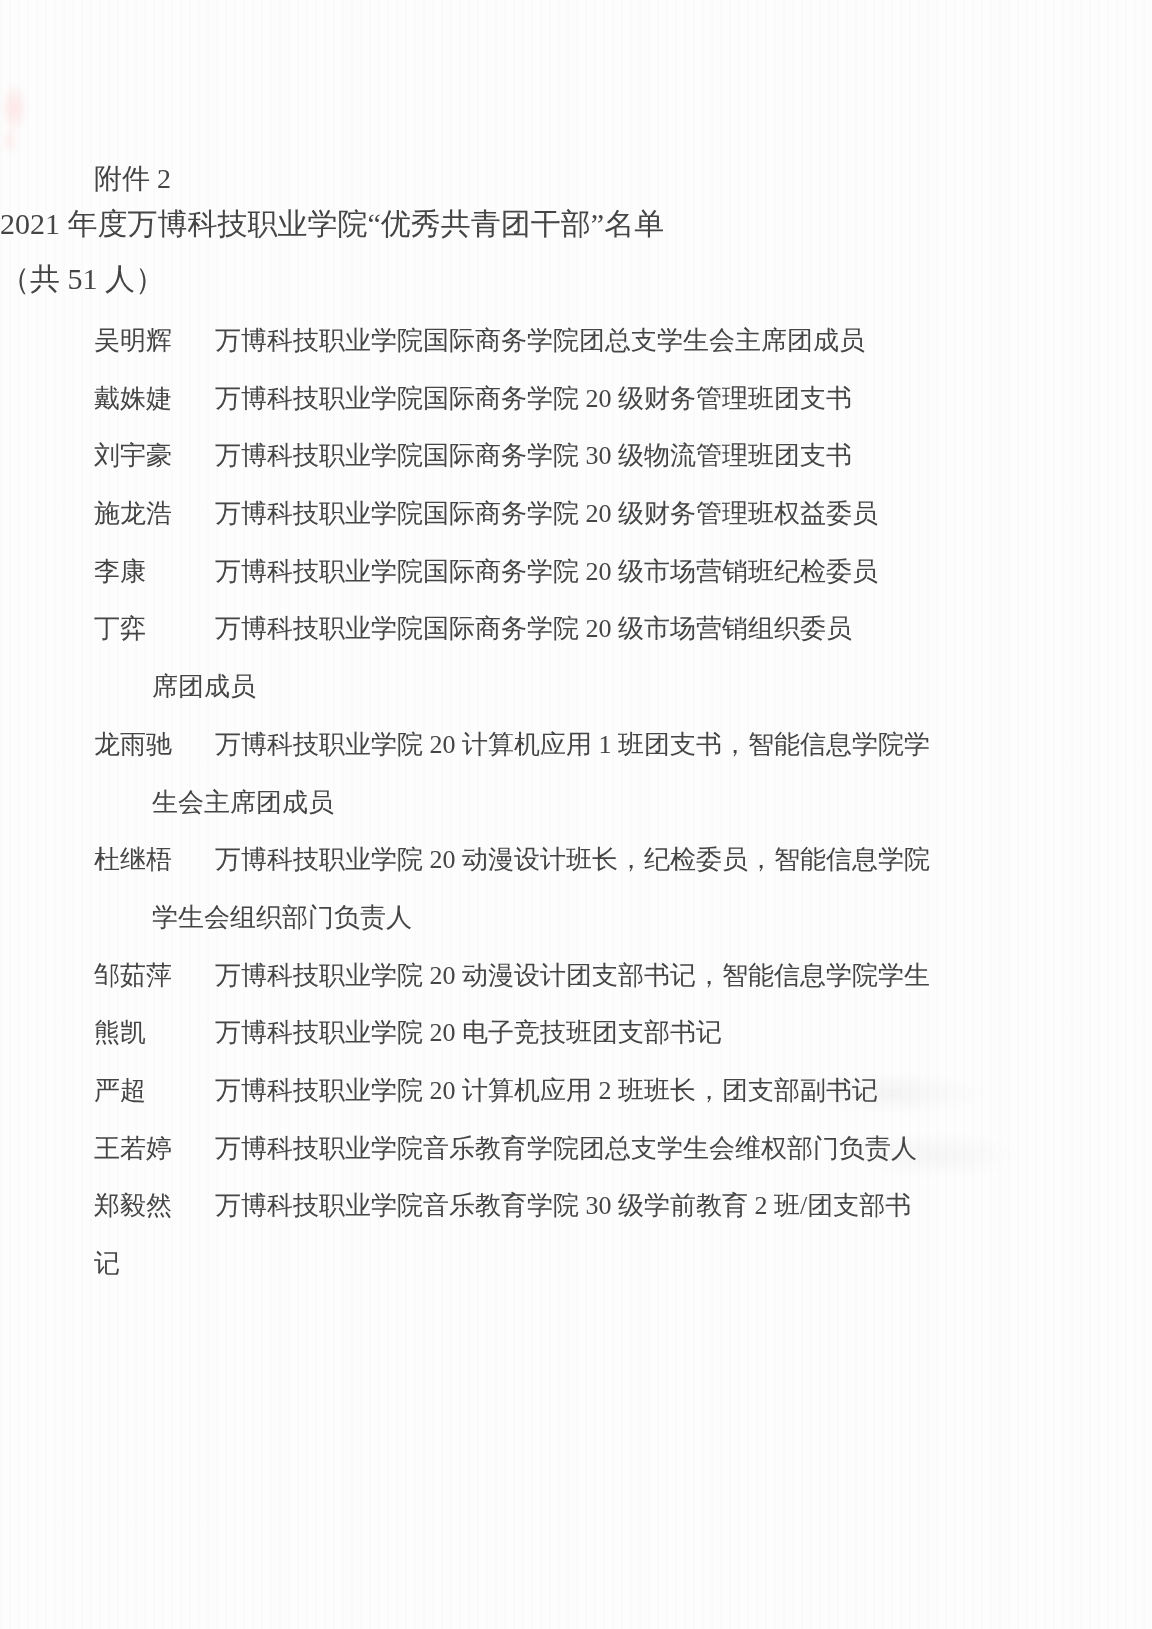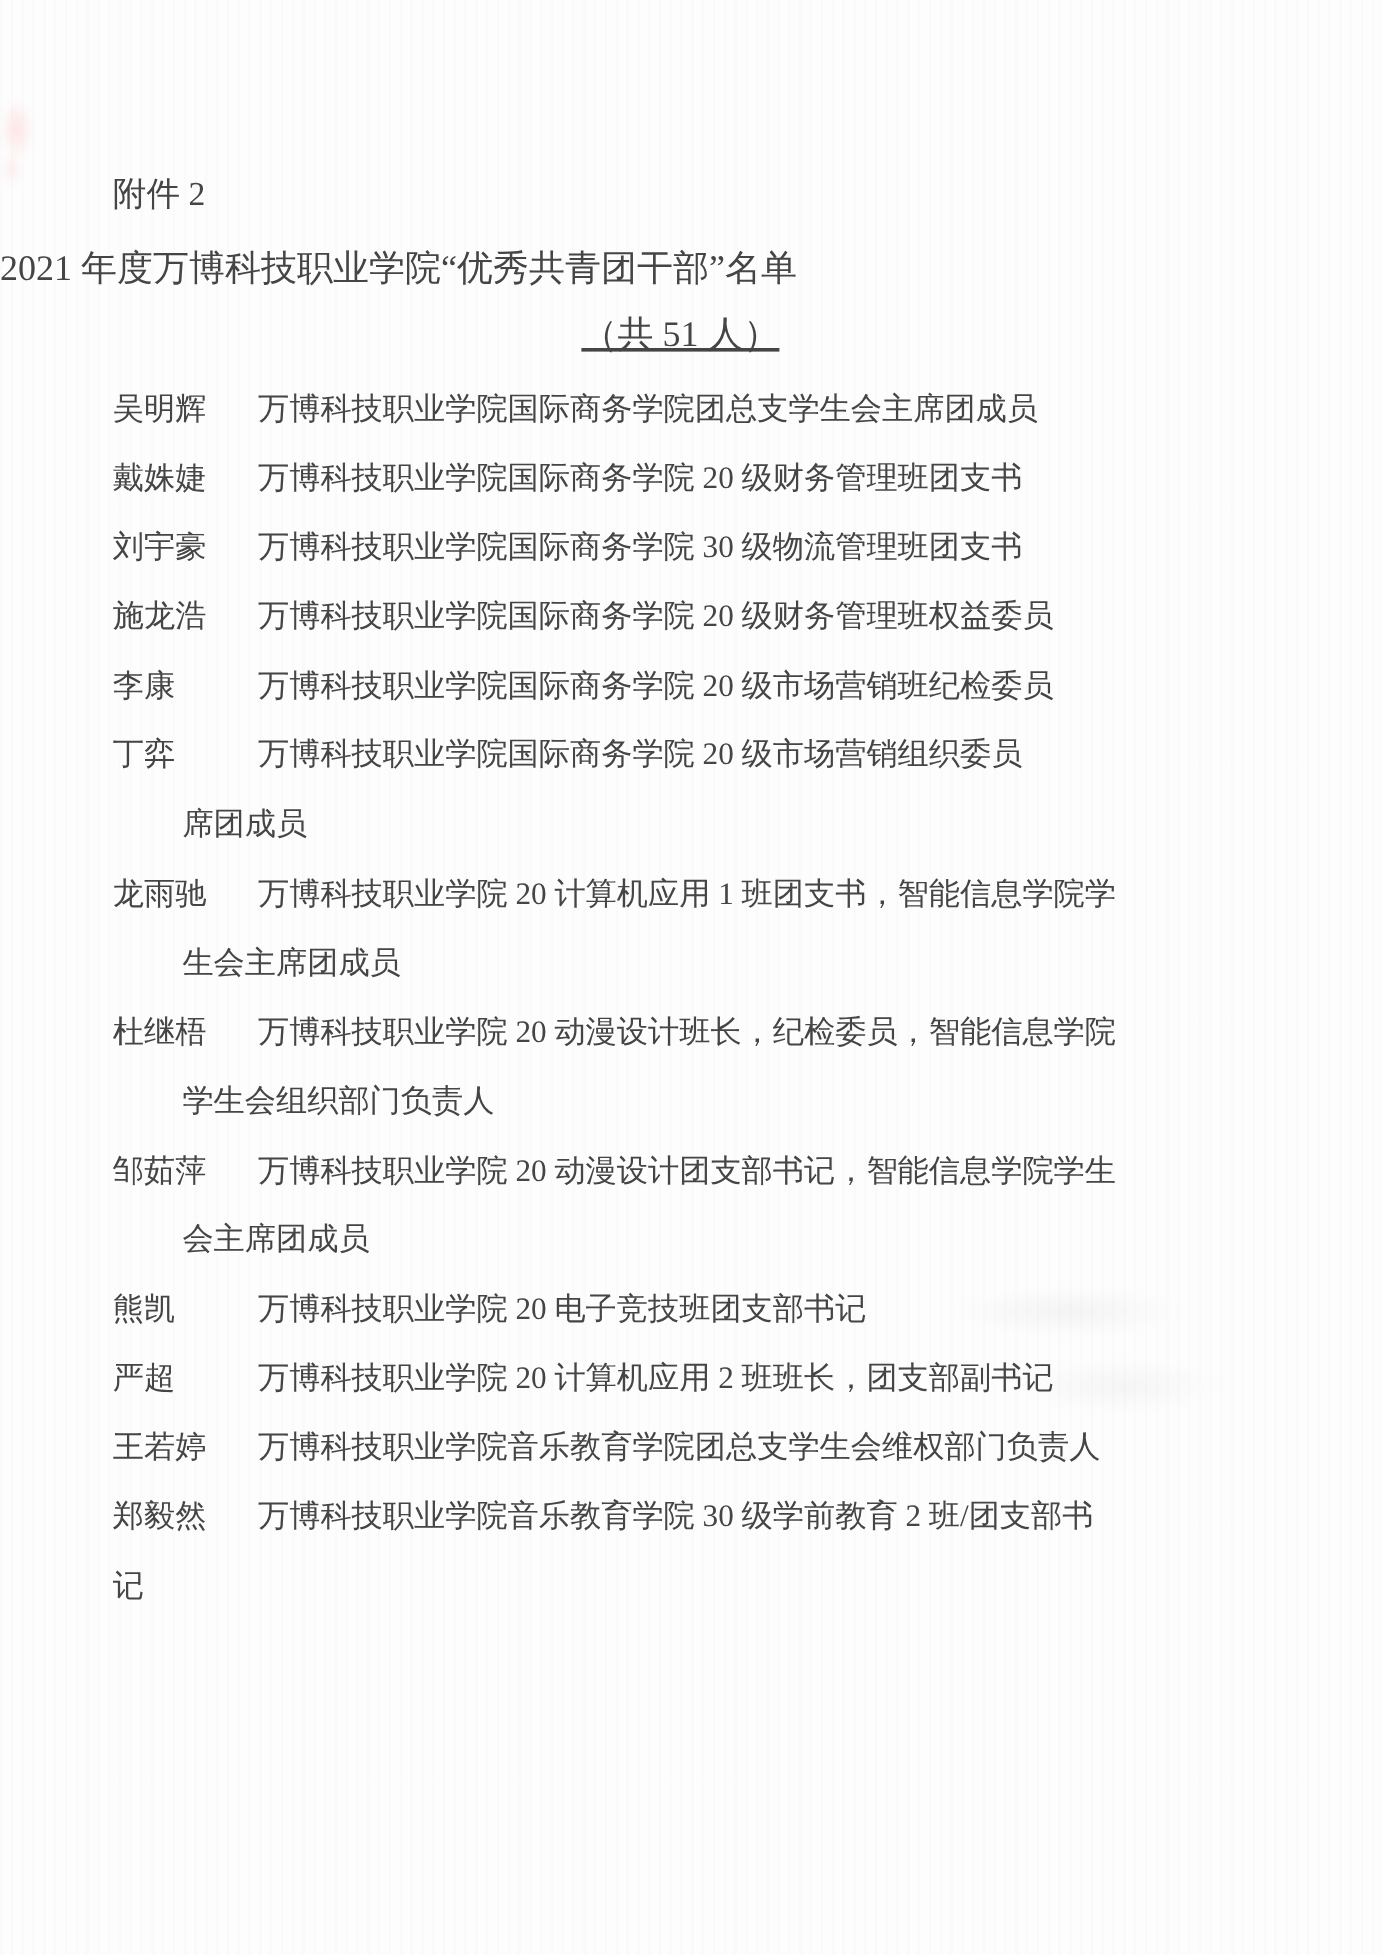--- a/index.html
+++ b/index.html
@@ -37,46 +37,44 @@
     background: radial-gradient(closest-side, rgba(120,120,120,0.07), transparent);
   }
   .smudge-gray-2 {
     left: 850px; top: 1132px; width: 170px; height: 46px;
     background: radial-gradient(closest-side, rgba(120,120,120,0.06), transparent);
   }
 
   .attachment {
     position: absolute;
     left: 94px;
-    top: 146px;
+    top: 162px;
     font-size: 28px;
     line-height: 34px;
     white-space: nowrap;
     text-align: right;
   }
   .title {
     position: absolute;
     top: 205px;
     left: 0;
     width: 1110px;
     text-align: left;
     font-size: 30px;
     line-height: 38px;
     white-space: nowrap;
   }
   .subtitle {
     position: absolute;
     top: 260px;
     left: 0;
     width: 1134px;
-    text-align: center;
     font-size: 30px;
     line-height: 38px;
     white-space: nowrap;
-    text-decoration: underline;
   }
   .roster {
     position: absolute;
     left: 94px;
     top: 312px;
     font-size: 26px;
   }
   .row {
     height: 57.7px;
     line-height: 57.7px;
@@ -138,21 +136,20 @@
     <div class="row cont"><span class="desc">生会主席团成员</span></div>
   </div>
 
   <div class="entry">
     <div class="row"><span class="name">杜继梧</span><span class="desc">万博科技职业学院 20 动漫设计班长，纪检委员，智能信息学院</span></div>
     <div class="row cont"><span class="desc">学生会组织部门负责人</span></div>
   </div>
 
   <div class="entry">
     <div class="row"><span class="name">邹茹萍</span><span class="desc">万博科技职业学院 20 动漫设计团支部书记，智能信息学院学生</span></div>
-    <div class="row cont"><span class="desc">会主席团成员</span></div>
   </div>
 
   <div class="entry">
     <div class="row"><span class="name">熊凯</span><span class="desc">万博科技职业学院 20 电子竞技班团支部书记</span></div>
   </div>
 
   <div class="entry">
     <div class="row"><span class="name">严超</span><span class="desc">万博科技职业学院 20 计算机应用 2 班班长，团支部副书记</span></div>
   </div>
 

